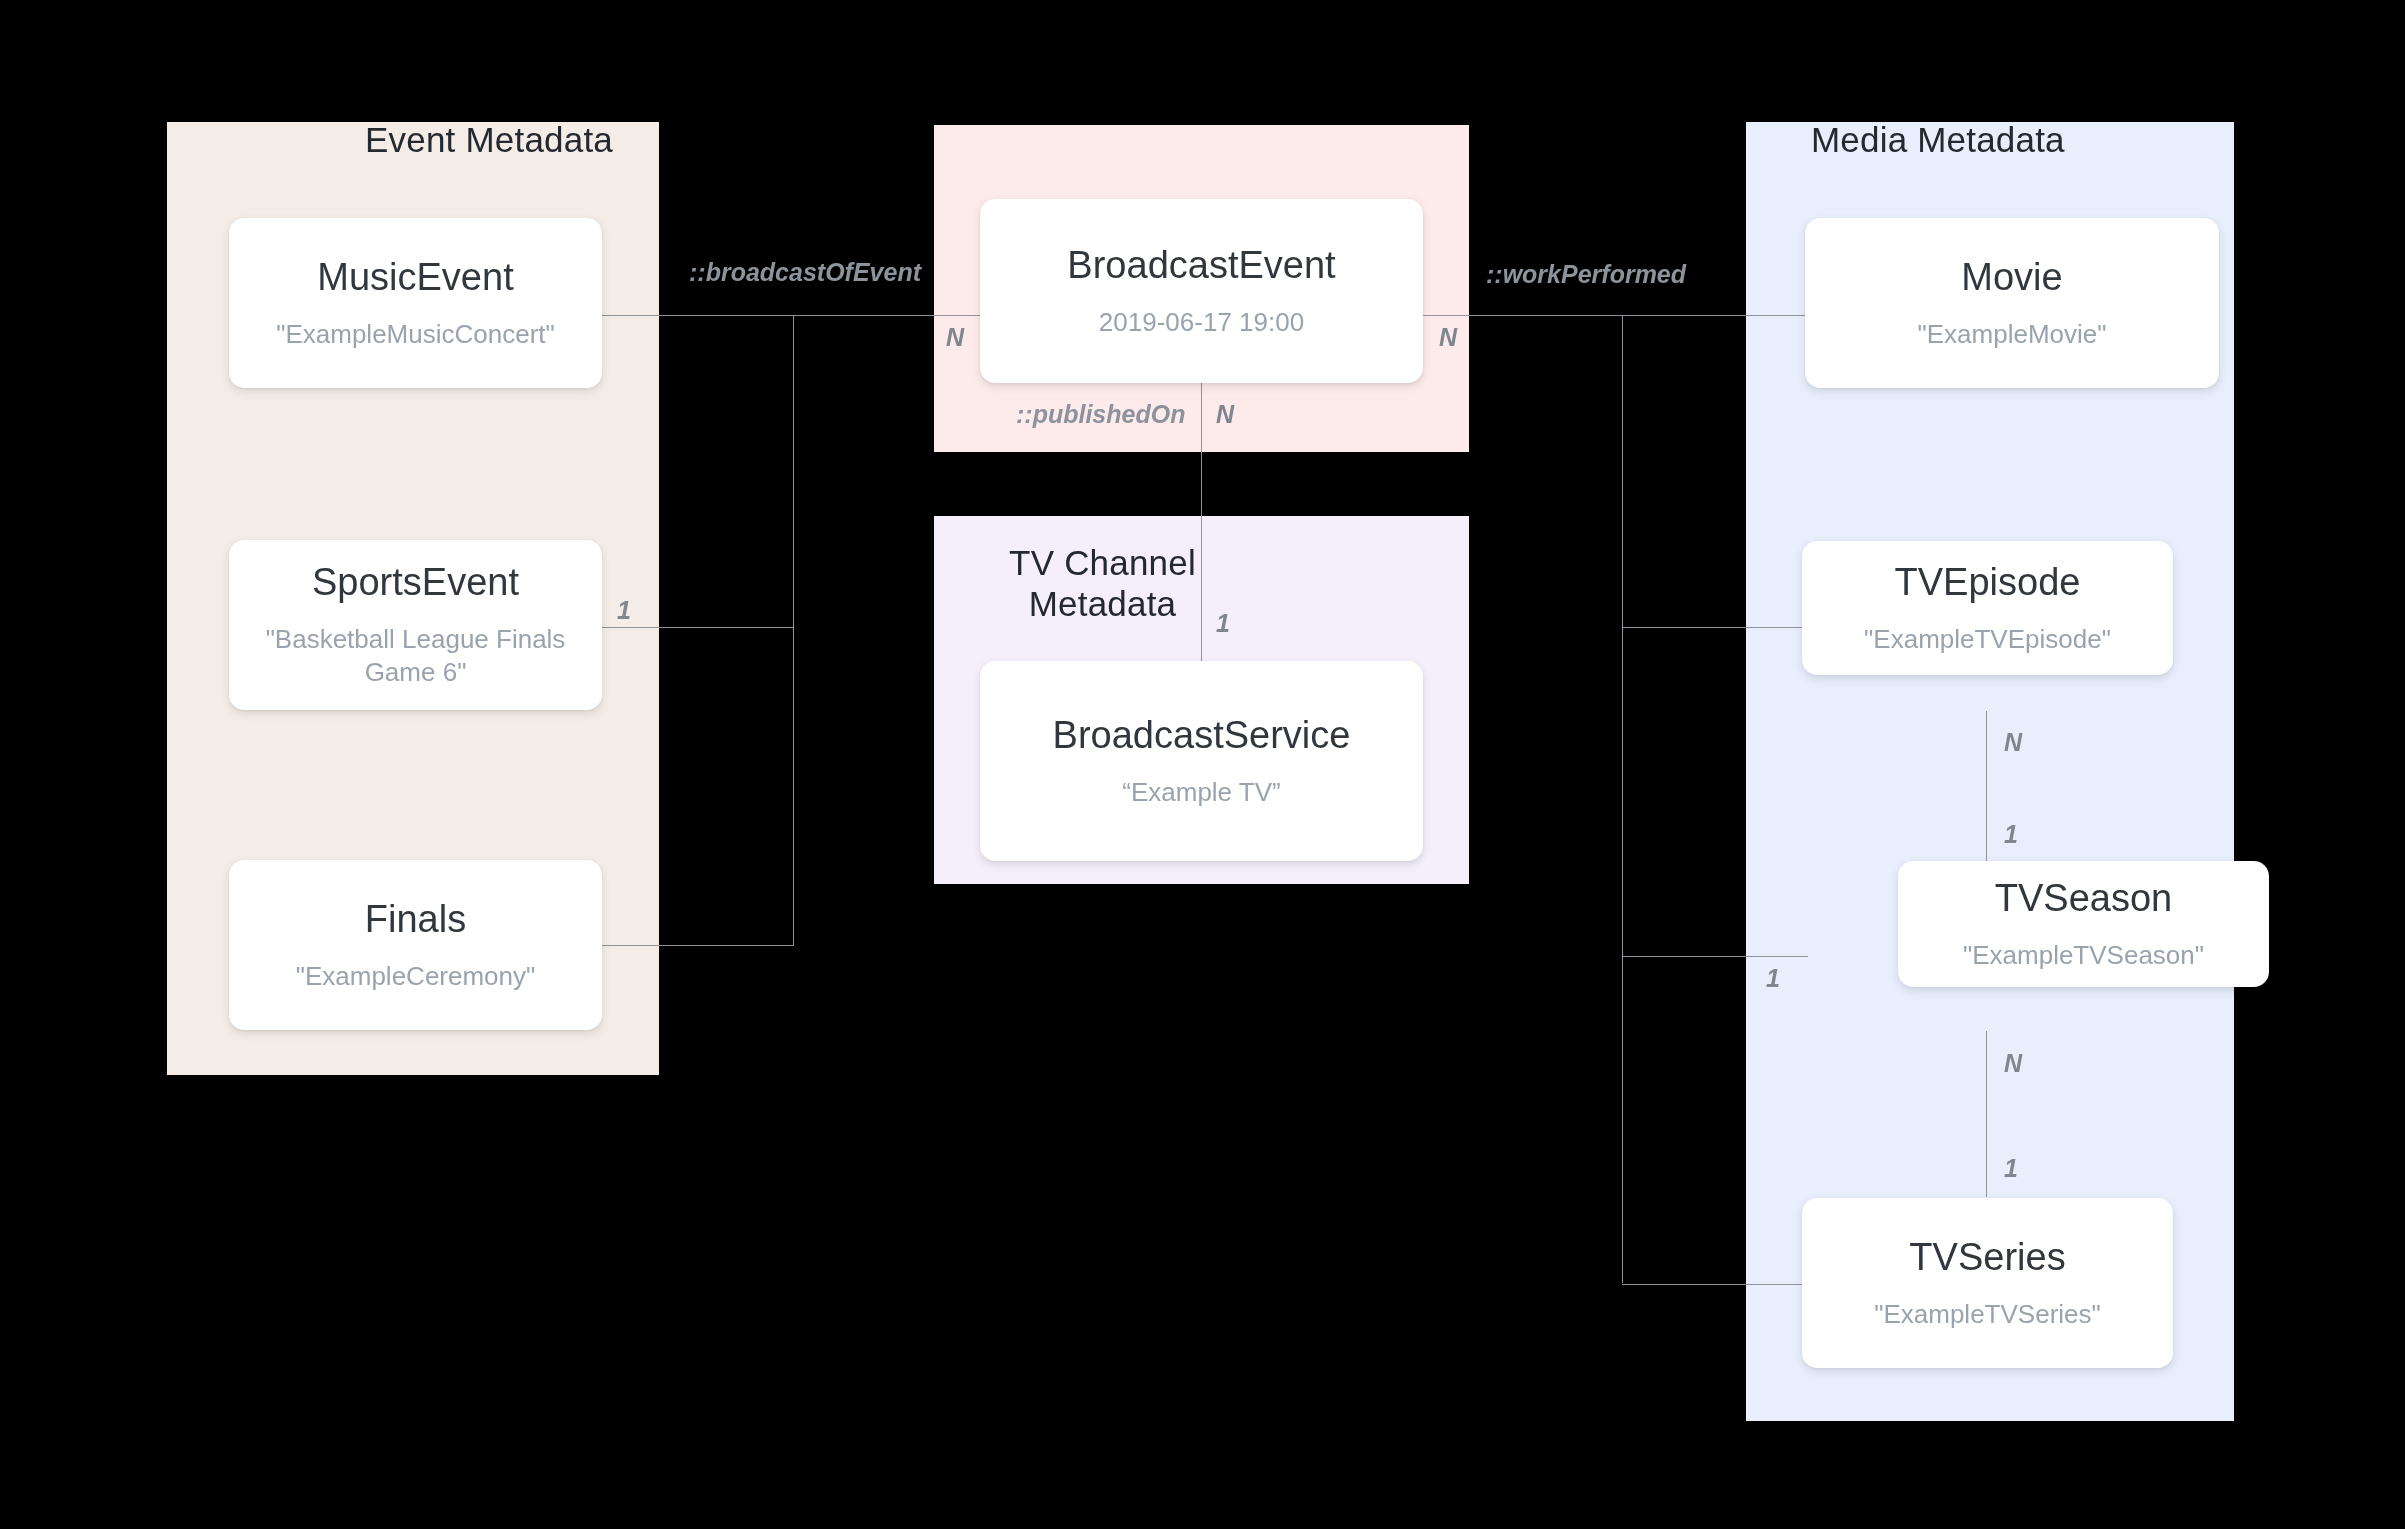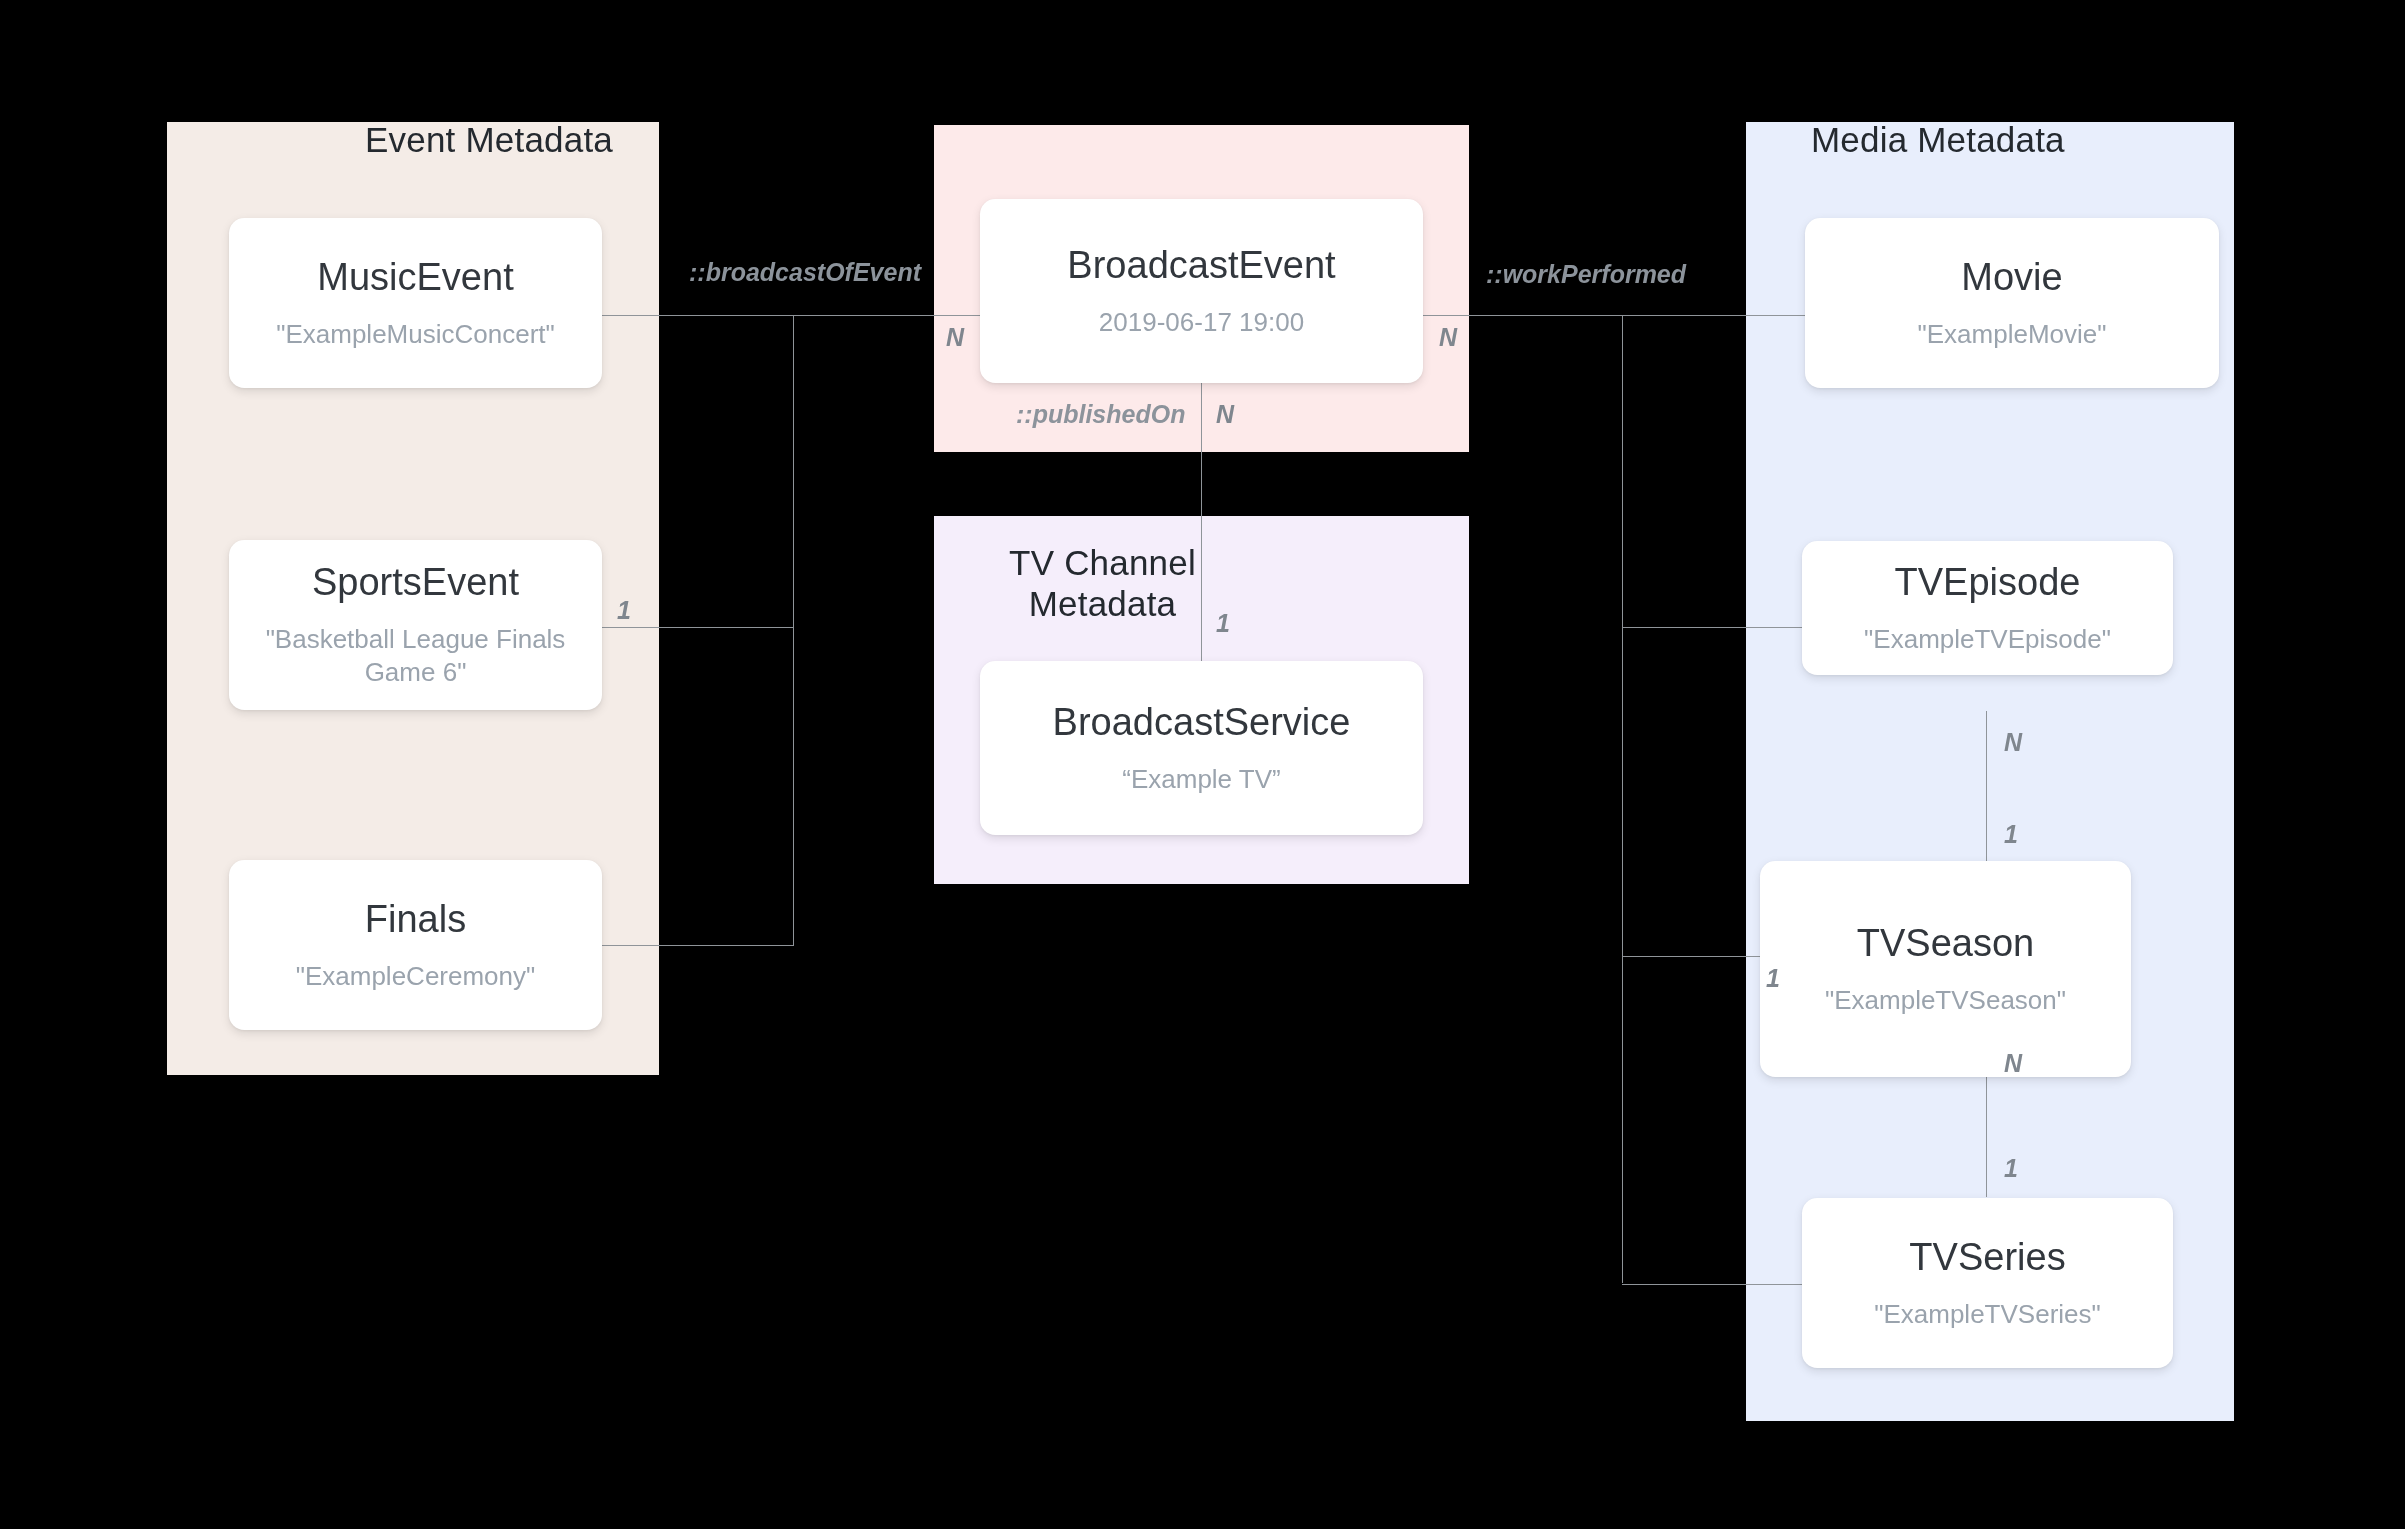--- a/index.html
+++ b/index.html
@@ -128,39 +128,39 @@
 
   <div class="card" id="card-broadcastevent" style="left:980px; top:199px; width:443px; height:184px;text-align:right;">
     <div class="card-title">BroadcastEvent</div>
     <div class="card-sub">2019-06-17 19:00</div>
   </div>
 
   <div class="panel" id="panel-tvchannel"></div>
   <div class="panel-title" style="left:978px; top:543px; width:249px;text-align:center;">TV Channel
 Metadata</div>
 
-  <div class="card" id="card-broadcastservice" style="left:980px; top:661px; width:443px; height:174px;">
+  <div class="card" id="card-broadcastservice" style="left:980px; top:661px; width:443px; height:200px;">
     <div class="card-title">BroadcastService</div>
     <div class="card-sub">“Example TV”</div>
   </div>
 
   <div class="panel" id="panel-media"></div>
   <div class="panel-title" style="left:1811px; top:120px; width:411px;">Media Metadata</div>
 
   <div class="card" id="card-movie" style="left:1805px; top:218px; width:414px; height:170px;">
     <div class="card-title">Movie</div>
     <div class="card-sub">"ExampleMovie"</div>
   </div>
 
   <div class="card" id="card-tvepisode" style="left:1802px; top:541px; width:371px; height:134px;">
     <div class="card-title">TVEpisode</div>
     <div class="card-sub">"ExampleTVEpisode"</div>
   </div>
 
-  <div class="card" id="card-tvseason" style="left:1760px; top:861px; width:371px; height:216px;">
+  <div class="card" id="card-tvseason" style="left:1898px; top:861px; width:371px; height:126px;">
     <div class="card-title">TVSeason</div>
     <div class="card-sub">"ExampleTVSeason"</div>
   </div>
 
   <div class="card" id="card-tvseries" style="left:1802px; top:1198px; width:371px; height:170px;">
     <div class="card-title">TVSeries</div>
     <div class="card-sub">"ExampleTVSeries"</div>
   </div>
 
   <div class="hline" style="left:602px; top:315px; width:191px;"></div>

